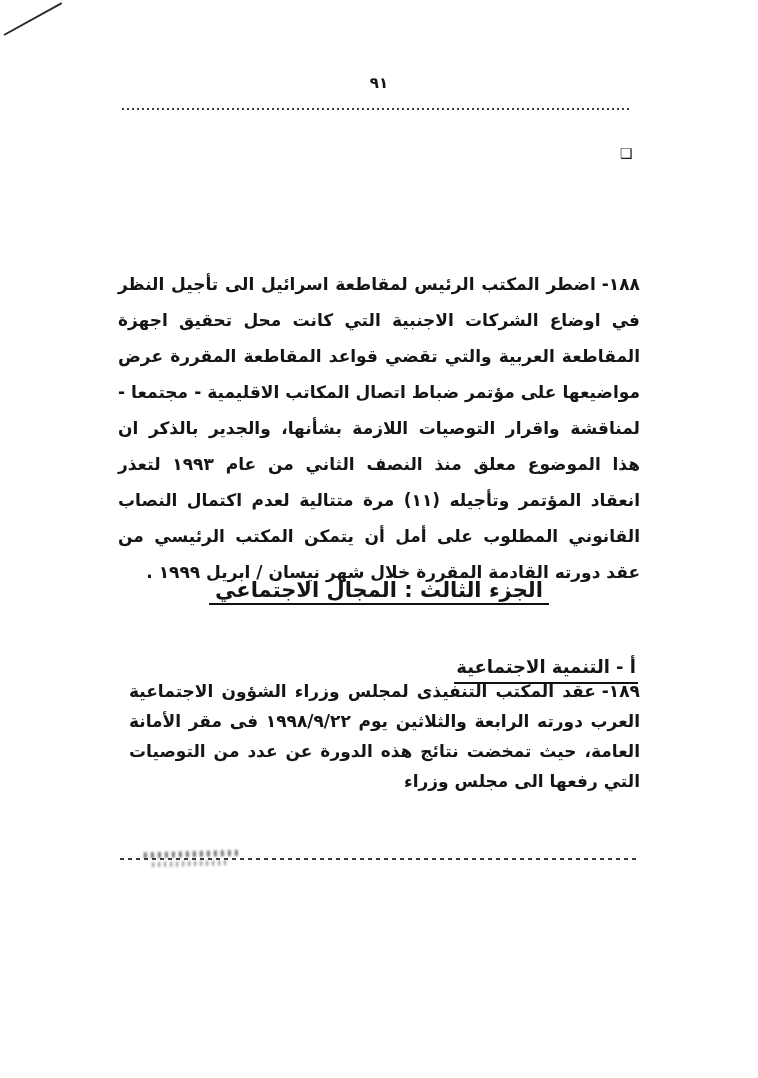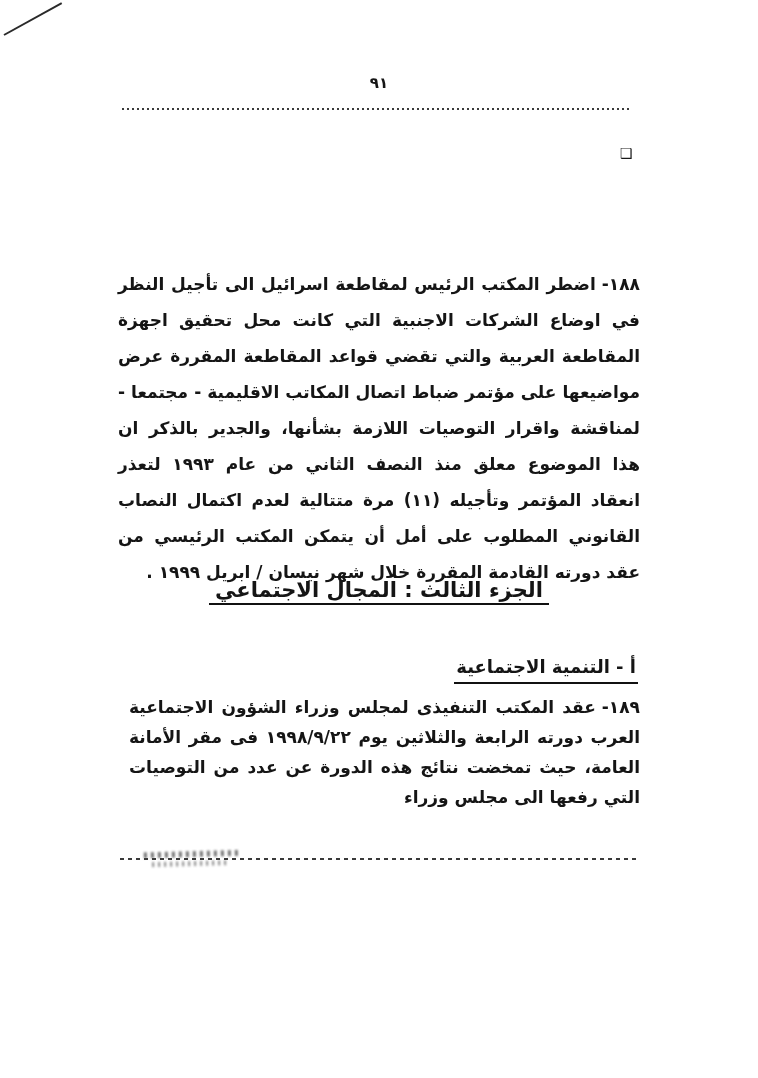--- a/index.html
+++ b/index.html
@@ -35,21 +35,21 @@
     position: absolute; left: 0; right: 0;
     direction: rtl; text-align: justify;
     font-size: 17px; font-weight: 700; line-height: 30px;
   }
 
   .bullet-para { top: 138px; display: flex; gap: 12px; padding: 0 2px 0 16px; }
   .bullet { flex: 0 0 24px; text-align: center; font-size: 14px; line-height: 30px; }
   .btxt { flex: 1 1 auto; }
 
   .p188 { top: 258px; line-height: 36px; margin-top: 8px; }
-  .p189 { top: 692px; line-height: 30px; margin-left: 11px; }
+  .p189 { top: 676px; line-height: 30px; margin-left: 11px; }
   .pnum { padding-left: 6px; }
 
   .part-heading { position: absolute; top: 578px; left: 0; right: 0; text-align: center; direction: rtl; }
   .part-heading .hd {
     display: inline-block; font-size: 21px; font-weight: 700;
     border-bottom: 2px solid #111; padding: 0 6px 1px;
   }
 
   .subsection { position: absolute; top: 656px; left: 0; right: 0; direction: rtl; padding-right: 2px; }
   .subsection .hd {

